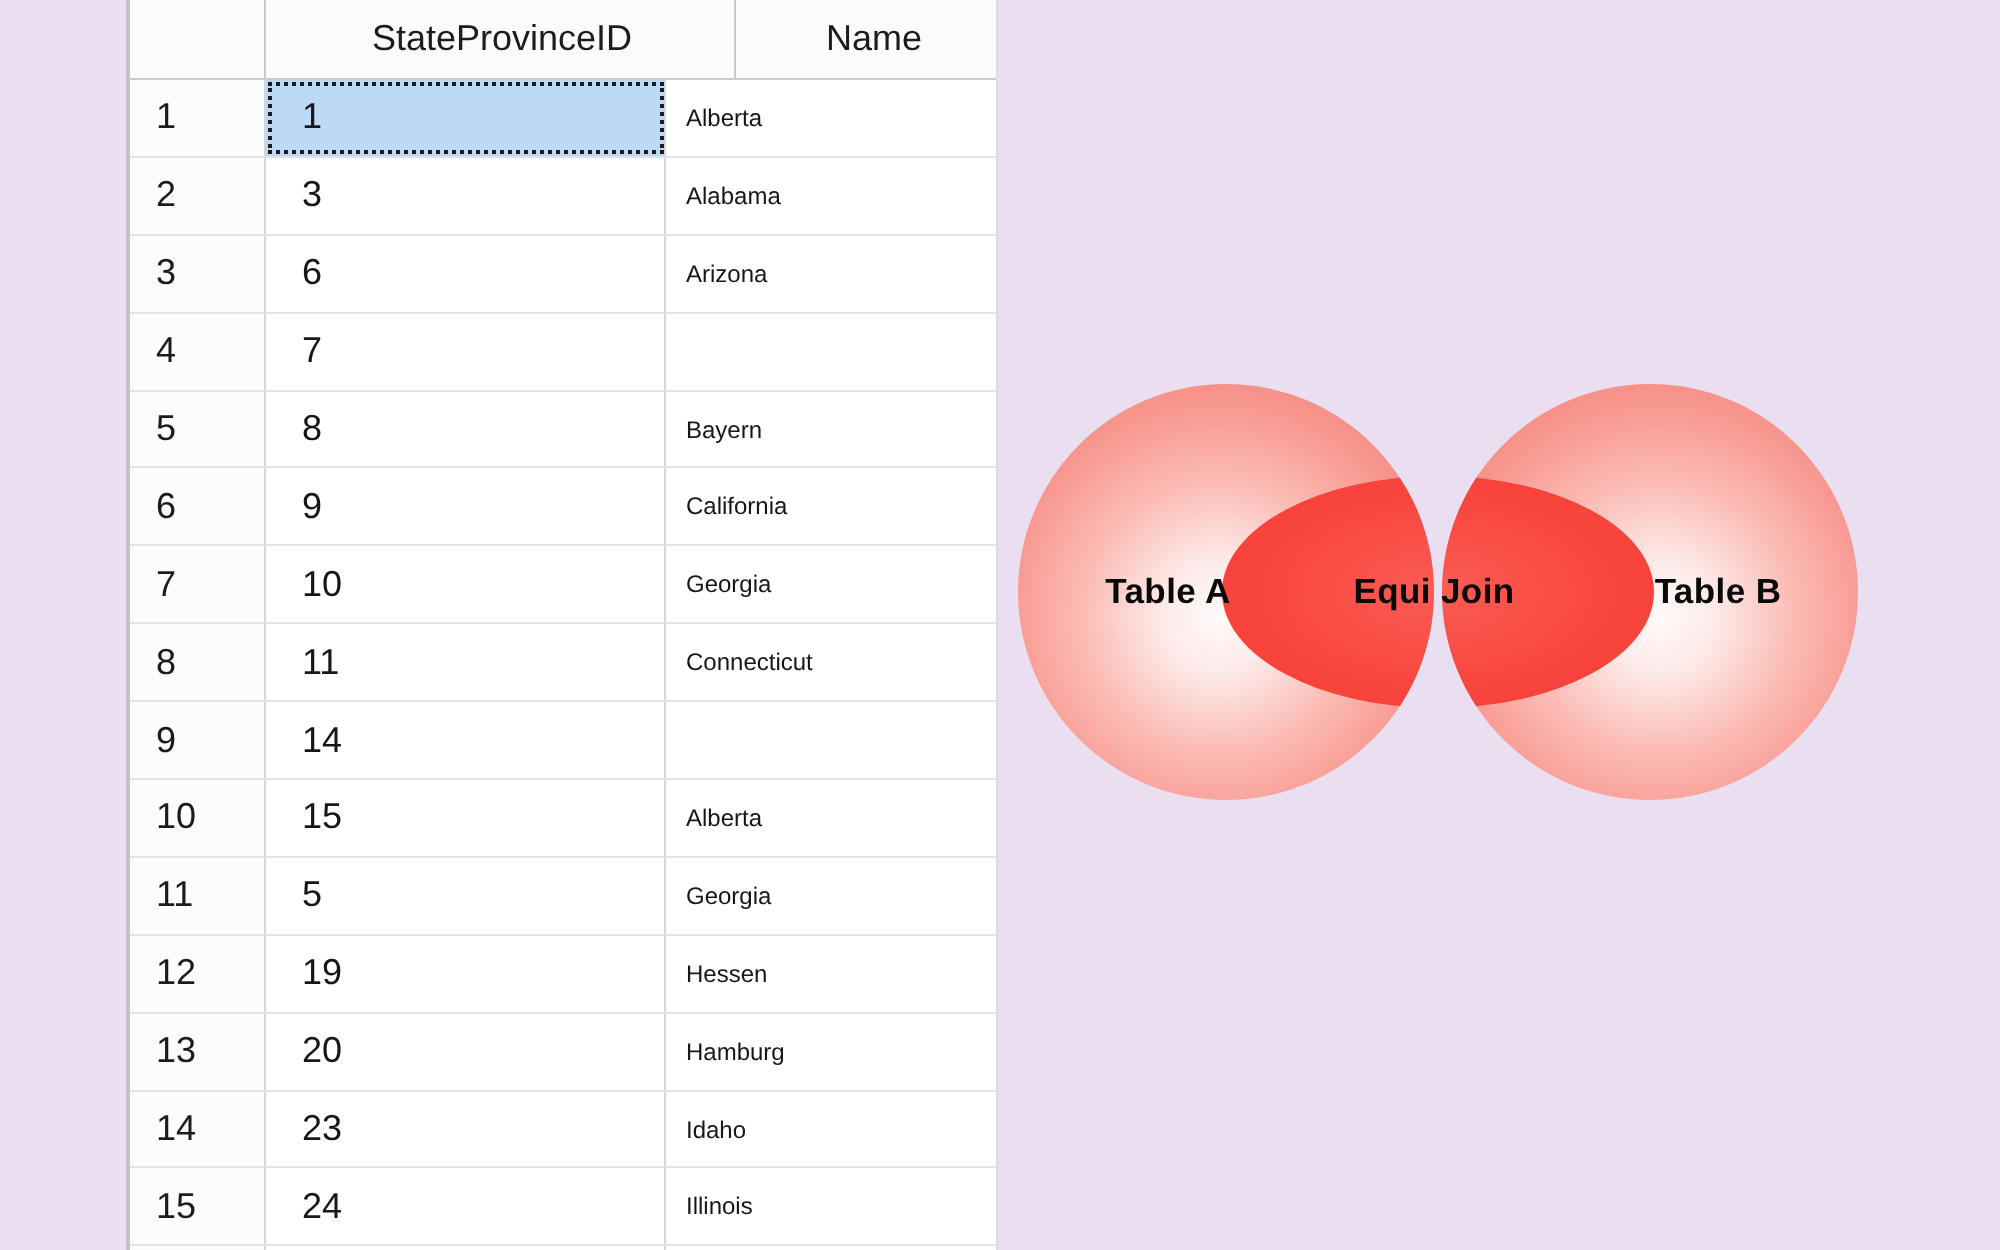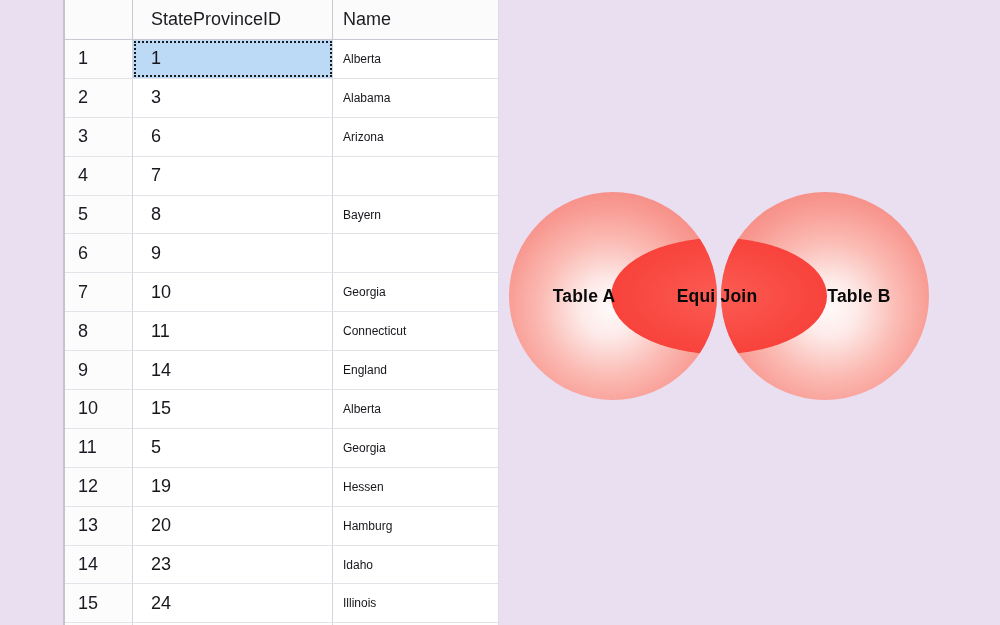--- a/index.html
+++ b/index.html
@@ -34,20 +34,21 @@
     display: flex;
     height: 38.9px;
     box-sizing: border-box;
     border-bottom: 1px solid #e2e2e8;
     background: #ffffff;
   }
   .grid-row.header-row {
     height: 40px;
     background: #fbfbfb;
     border-bottom: 1px solid #c9c9d2;
+    gap: 35px;
   }
 
   .cell-gutter {
     width: 68px;
     flex: 0 0 68px;
     box-sizing: border-box;
     border-right: 1px solid #d5d5dd;
     background: #fcfcfc;
     display: flex;
     align-items: center;
@@ -160,38 +161,38 @@
 
   <div class="grid-row">
     <div class="cell-gutter">5</div>
     <div class="cell-id">8</div>
     <div class="cell-name">Bayern</div>
   </div>
 
   <div class="grid-row">
     <div class="cell-gutter">6</div>
     <div class="cell-id">9</div>
+    <div class="cell-name">California</div>
   </div>
 
   <div class="grid-row">
     <div class="cell-gutter">7</div>
     <div class="cell-id">10</div>
     <div class="cell-name">Georgia</div>
   </div>
 
   <div class="grid-row">
     <div class="cell-gutter">8</div>
     <div class="cell-id">11</div>
     <div class="cell-name">Connecticut</div>
   </div>
 
   <div class="grid-row">
     <div class="cell-gutter">9</div>
     <div class="cell-id">14</div>
-    <div class="cell-name">England</div>
   </div>
 
   <div class="grid-row">
     <div class="cell-gutter">10</div>
     <div class="cell-id">15</div>
     <div class="cell-name">Alberta</div>
   </div>
 
   <div class="grid-row">
     <div class="cell-gutter">11</div>

